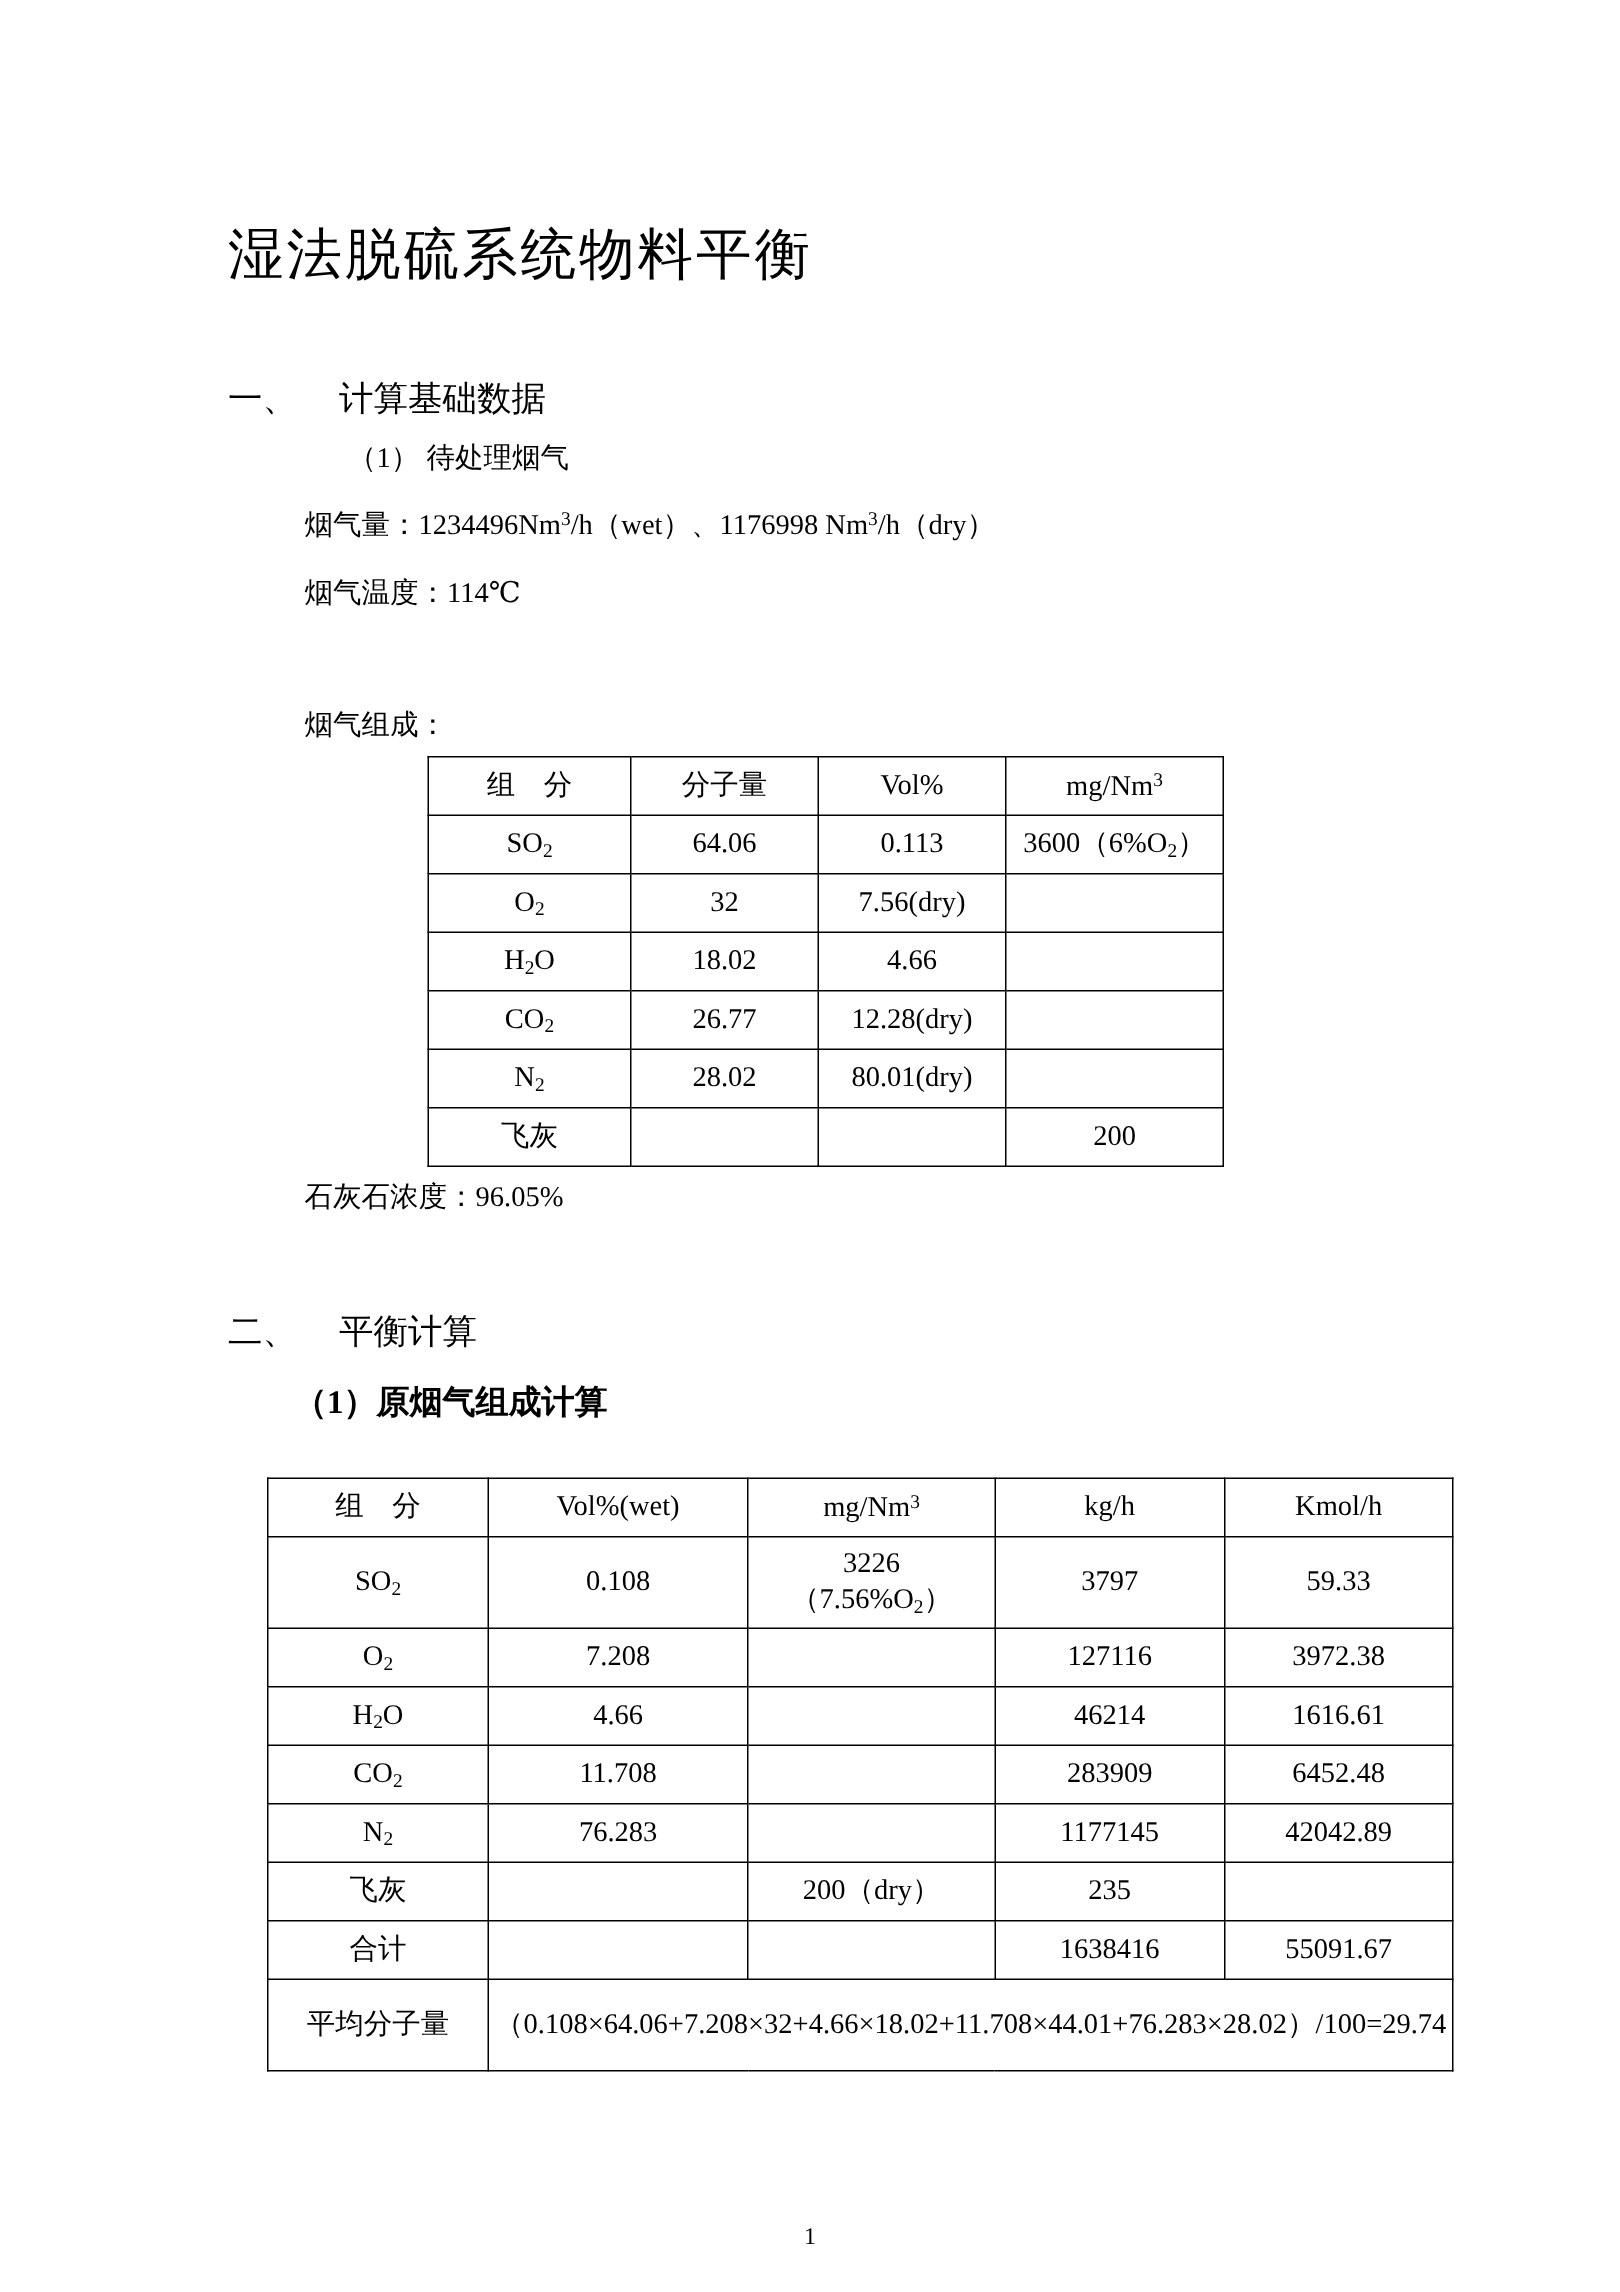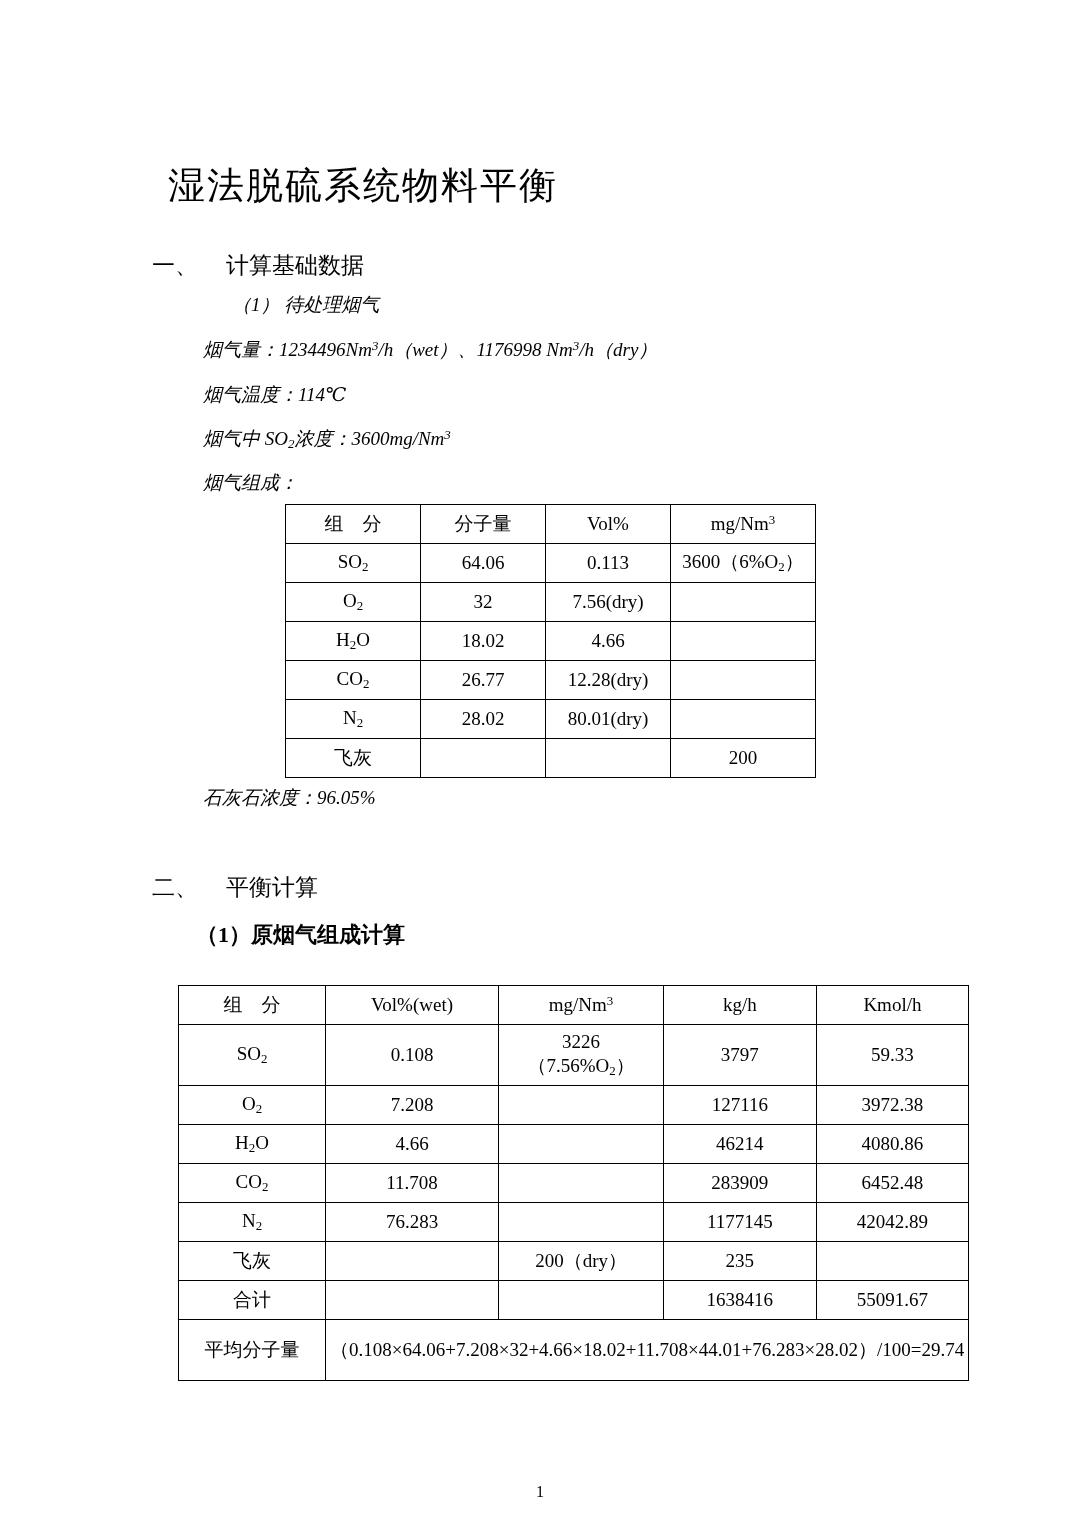--- a/index.html
+++ b/index.html
@@ -17,38 +17,37 @@
   .page {
     position: relative;
     width: 1080px;
     height: 1528px;
     box-sizing: border-box;
     padding: 0;
   }
   .doc-title {
     font-size: 37px;
     font-weight: normal;
-    margin: 16px;
+    margin: 0;
     padding: 0;
     position: absolute;
     left: 152px;
     top: 145px;
     letter-spacing: 2px;
   }
   .sec-head {
     position: absolute;
     font-size: 23px;
     white-space: nowrap;
   }
   .sec-num { display: inline-block; width: 74px; }
   .line {
     position: absolute;
     font-size: 19px;
     white-space: nowrap;
-    font-style: italic;
   }
   .b-head {
     position: absolute;
     font-size: 22px;
     font-weight: bold;
     white-space: nowrap;
     text-align: right;
   }
   sub { font-size: 0.68em; vertical-align: -0.25em; }
   sup { font-size: 0.68em; vertical-align: 0.45em; }
@@ -105,23 +104,20 @@
   </div>
 
   <div class="line" style="left:232px; top:292px;">（1） 待处理烟气</div>
 
   <div class="line" style="left:203px; top:337px;">
     <span>烟气量：</span><span>1234496Nm</span><sup>3</sup><span>/h（wet）、1176998 Nm</span><sup>3</sup><span>/h（dry）</span>
   </div>
 
   <div class="line" style="left:203px; top:382px;">烟气温度：114℃</div>
 
-  <div class="line" style="left:203px; top:426px;">
-    <span>烟气中 SO</span><sub>2</sub><span>浓度：3600mg/Nm</span><sup>3</sup>
-  </div>
 
   <div class="line" style="left:203px; top:470px;">烟气组成：</div>
 
   <table class="grid" id="table-flue-gas-composition">
     <tbody>
       <tr>
         <td class="c1">组　分</td>
         <td class="c2">分子量</td>
         <td class="c3">Vol%</td>
         <td class="c4"><span>mg/Nm</span><sup>3</sup></td>
@@ -197,21 +193,21 @@
         <td class="d2">7.208</td>
         <td class="d3"></td>
         <td class="d4">127116</td>
         <td class="d5">3972.38</td>
       </tr>
       <tr>
         <td class="d1"><span>H</span><sub>2</sub><span>O</span></td>
         <td class="d2">4.66</td>
         <td class="d3"></td>
         <td class="d4">46214</td>
-        <td class="d5">4080.86</td>
+        <td class="d5">1616.61</td>
       </tr>
       <tr>
         <td class="d1"><span>CO</span><sub>2</sub></td>
         <td class="d2">11.708</td>
         <td class="d3"></td>
         <td class="d4">283909</td>
         <td class="d5">6452.48</td>
       </tr>
       <tr>
         <td class="d1"><span>N</span><sub>2</sub></td>

